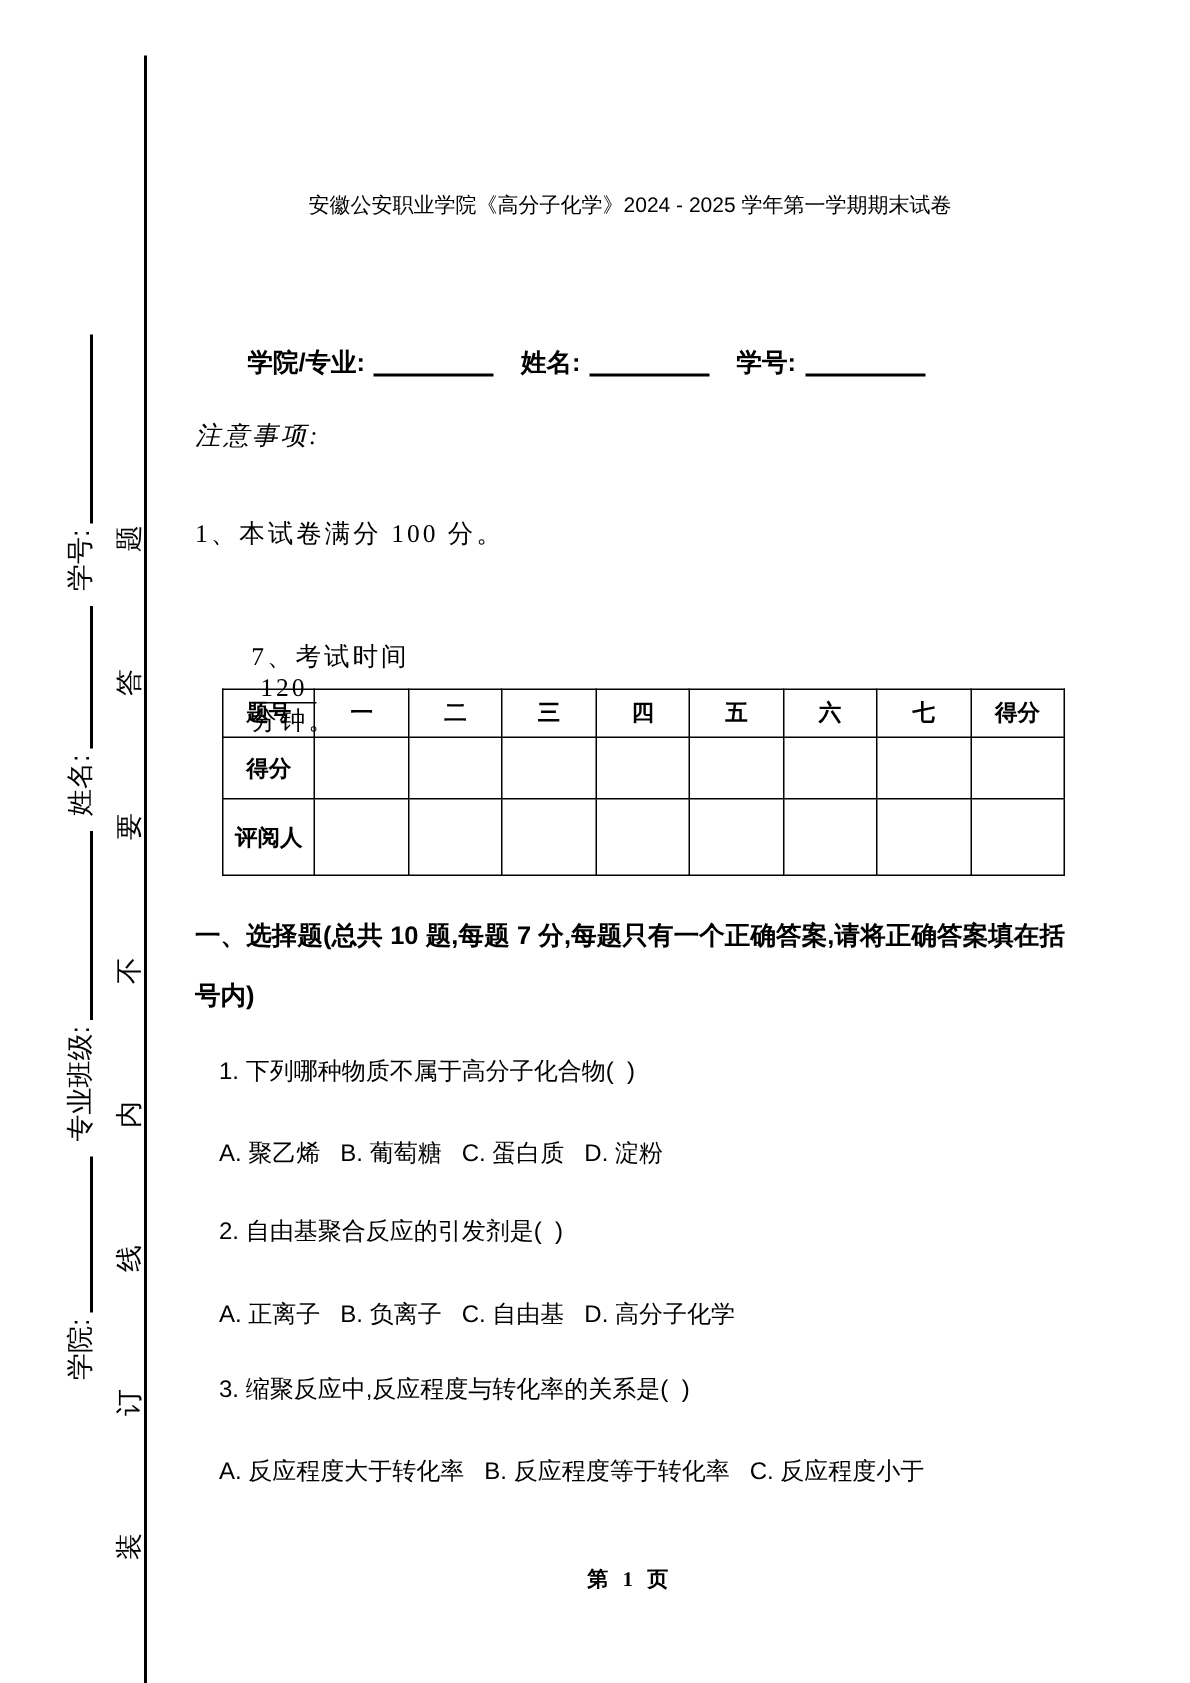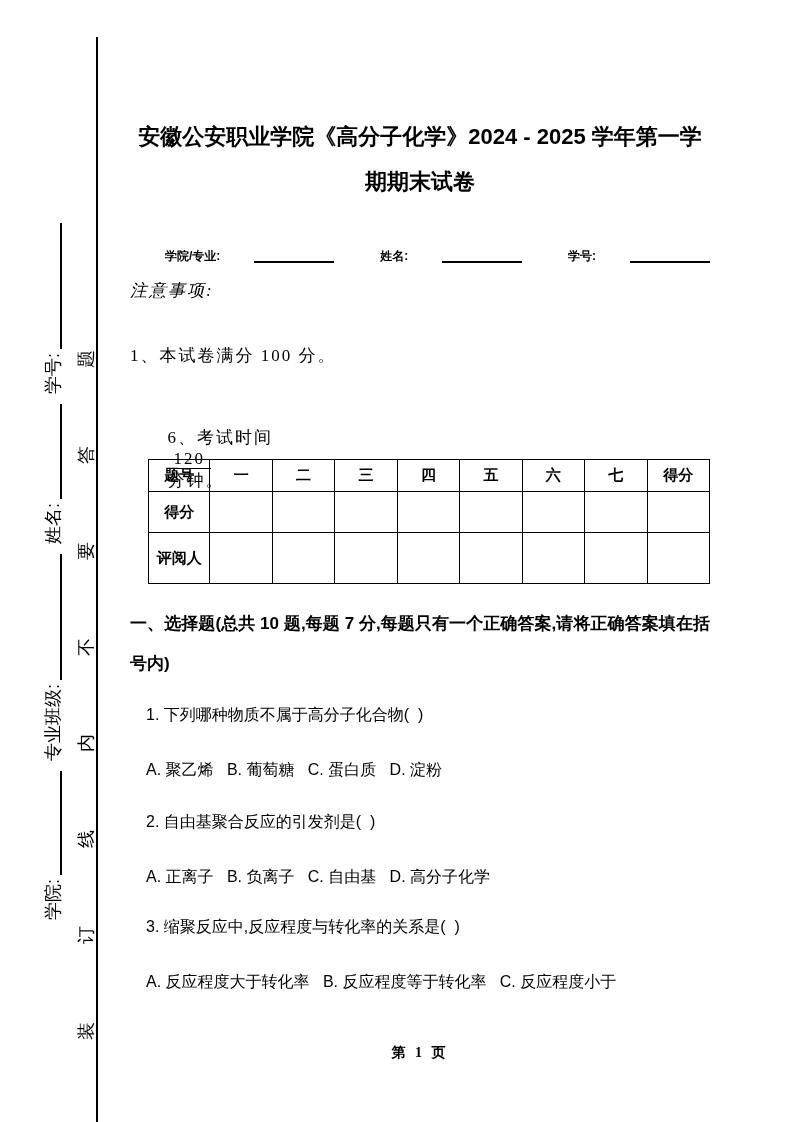--- a/index.html
+++ b/index.html
@@ -25,26 +25,26 @@
   .seal-rot{
     position:absolute;left:-259px;top:683px;width:690px;height:24px;
     transform:rotate(-90deg);
     display:flex;justify-content:space-between;
     font-size:18px;line-height:24px;
   }
   
   .main{position:absolute;left:130px;top:0;width:580px;}
   .title{
     position:absolute;top:114px;left:0;width:100%;
-    text-align:center;font-weight:bold;font-size:22px;line-height:45px;
+    text-align:center;font-weight:normal;font-size:14px;line-height:45px;
   }
   .hdr-fields{
-    position:absolute;top:248px;left:35px;width:545px;
+    position:absolute;top:230px;left:35px;width:545px;
     display:flex;align-items:flex-end;
-    font-weight:bold;font-size:12px;white-space:nowrap;justify-content:space-between;
+    font-weight:bold;font-size:17px;white-space:nowrap;
   }
   .hdr-blank{display:inline-block;width:80px;height:4px;border-bottom:2px solid #000;margin:0 18px 2px 6px;}
   .hdr-blank:last-child{margin-right:0;}
   .notice{position:absolute;top:279px;left:0;font-family:"Liberation Serif", serif;font-size:17px;letter-spacing:2px;font-style:italic;}
   .note-line{position:absolute;left:0;font-family:"Liberation Serif", serif;font-size:17px;letter-spacing:2px;white-space:pre-wrap;}
   .note1{top:344px;}
   .note2{top:406px;}
   .note-ul{border-bottom:1.5px solid #000;padding:0 6px;}
   
   .score-table{position:absolute;top:459px;left:18px;border-collapse:collapse;table-layout:fixed;}
@@ -107,21 +107,21 @@
       <span class="hdr-blank"></span>
       <span>姓名:</span>
       <span class="hdr-blank"></span>
       <span>学号:</span>
       <span class="hdr-blank"></span>
     </div>
 
     <div class="notice">注意事项:</div>
     <div class="note-line note1">1、本试卷满分 100 分。</div>
     <div class="note-line note2">
-      <span>6、考试时间</span>
+      <span>7、考试时间</span>
       <span class="note-ul">120</span>
       <span>分钟。</span>
     </div>
 
     <table class="score-table">
       <colgroup>
         <col style="width:62px">
           <col style="width:63px">
           <col style="width:63px">
           <col style="width:63px">

